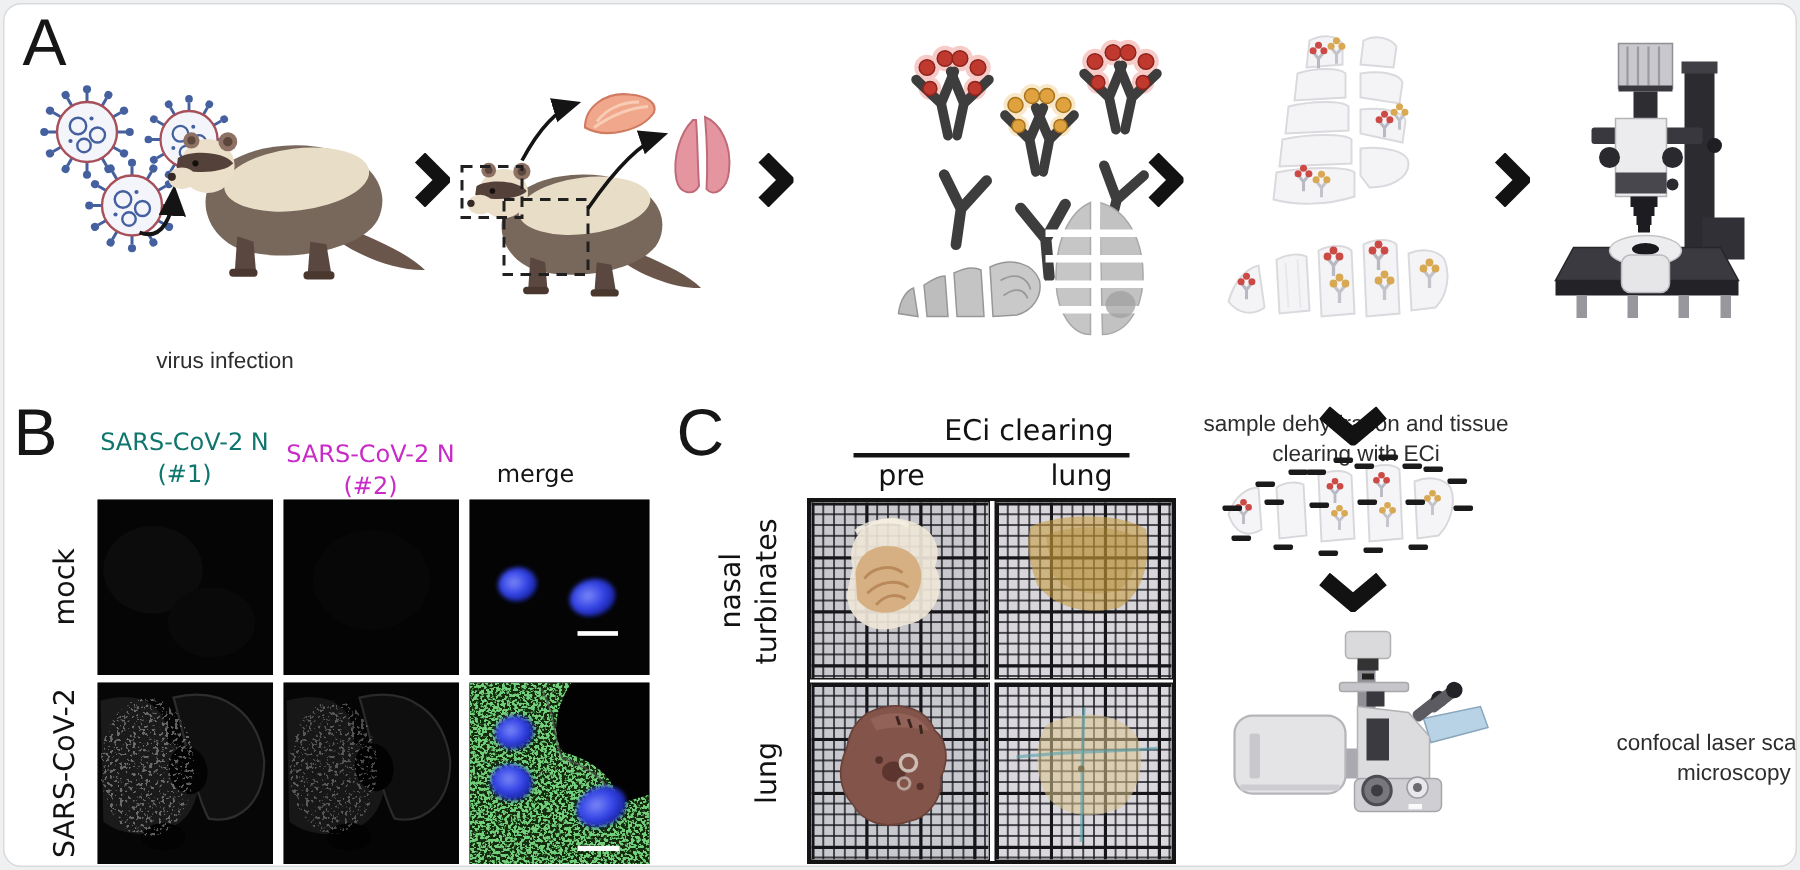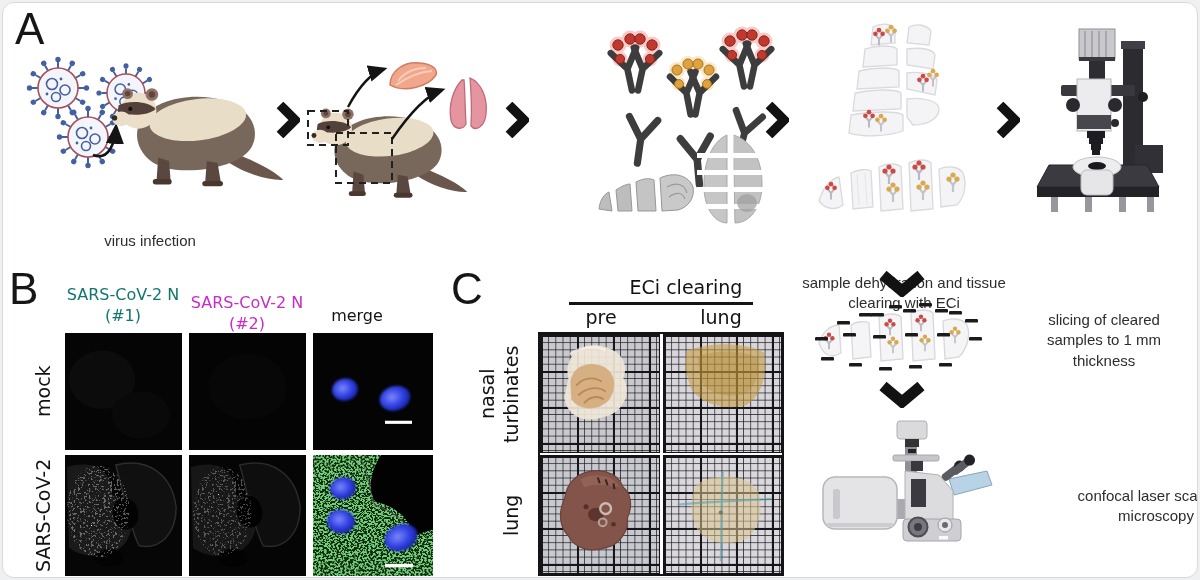--- a/index.html
+++ b/index.html
@@ -358,21 +358,20 @@
       <use href="#dsh" x="60" y="34"></use>
       <use href="#dsh" x="92" y="32"></use>
       <use href="#dsh" x="124" y="32"></use>
       <use href="#dsh" x="156" y="36"></use>
     <use href="#dsh" x="8" y="56"></use>
       <use href="#dsh" x="36" y="62"></use>
       <use href="#dsh" x="66" y="66"></use>
       <use href="#dsh" x="96" y="64"></use>
       <use href="#dsh" x="126" y="62"></use>
   </svg>
-  <div class="abs caption" style="left:1026px; top:307px; width:150px;">slicing of cleared samples to 1 mm thickness</div>
 
   <svg class="abs" style="left:876px; top:379px;" width="46" height="26" viewBox="0 0 46 26">
     <path d="M4,4 L23,20 L42,4" stroke="#121212" stroke-width="11" fill="none"></path>
   </svg>
 
   <svg class="abs" style="left:818px; top:412px;" width="175" height="145" viewBox="0 0 175 145">
     <rect x="70" y="84" width="22" height="20" fill="#a9a9af"></rect>
     <rect x="2" y="62" width="74" height="52" rx="12" fill="#e4e4e6" stroke="#b6b6ba" stroke-width="1.5"></rect>
     <rect x="12" y="74" width="7" height="30" rx="2" fill="#c9c9cd"></rect>
     <rect x="6" y="108" width="66" height="4" fill="#cdcdd1"></rect>

